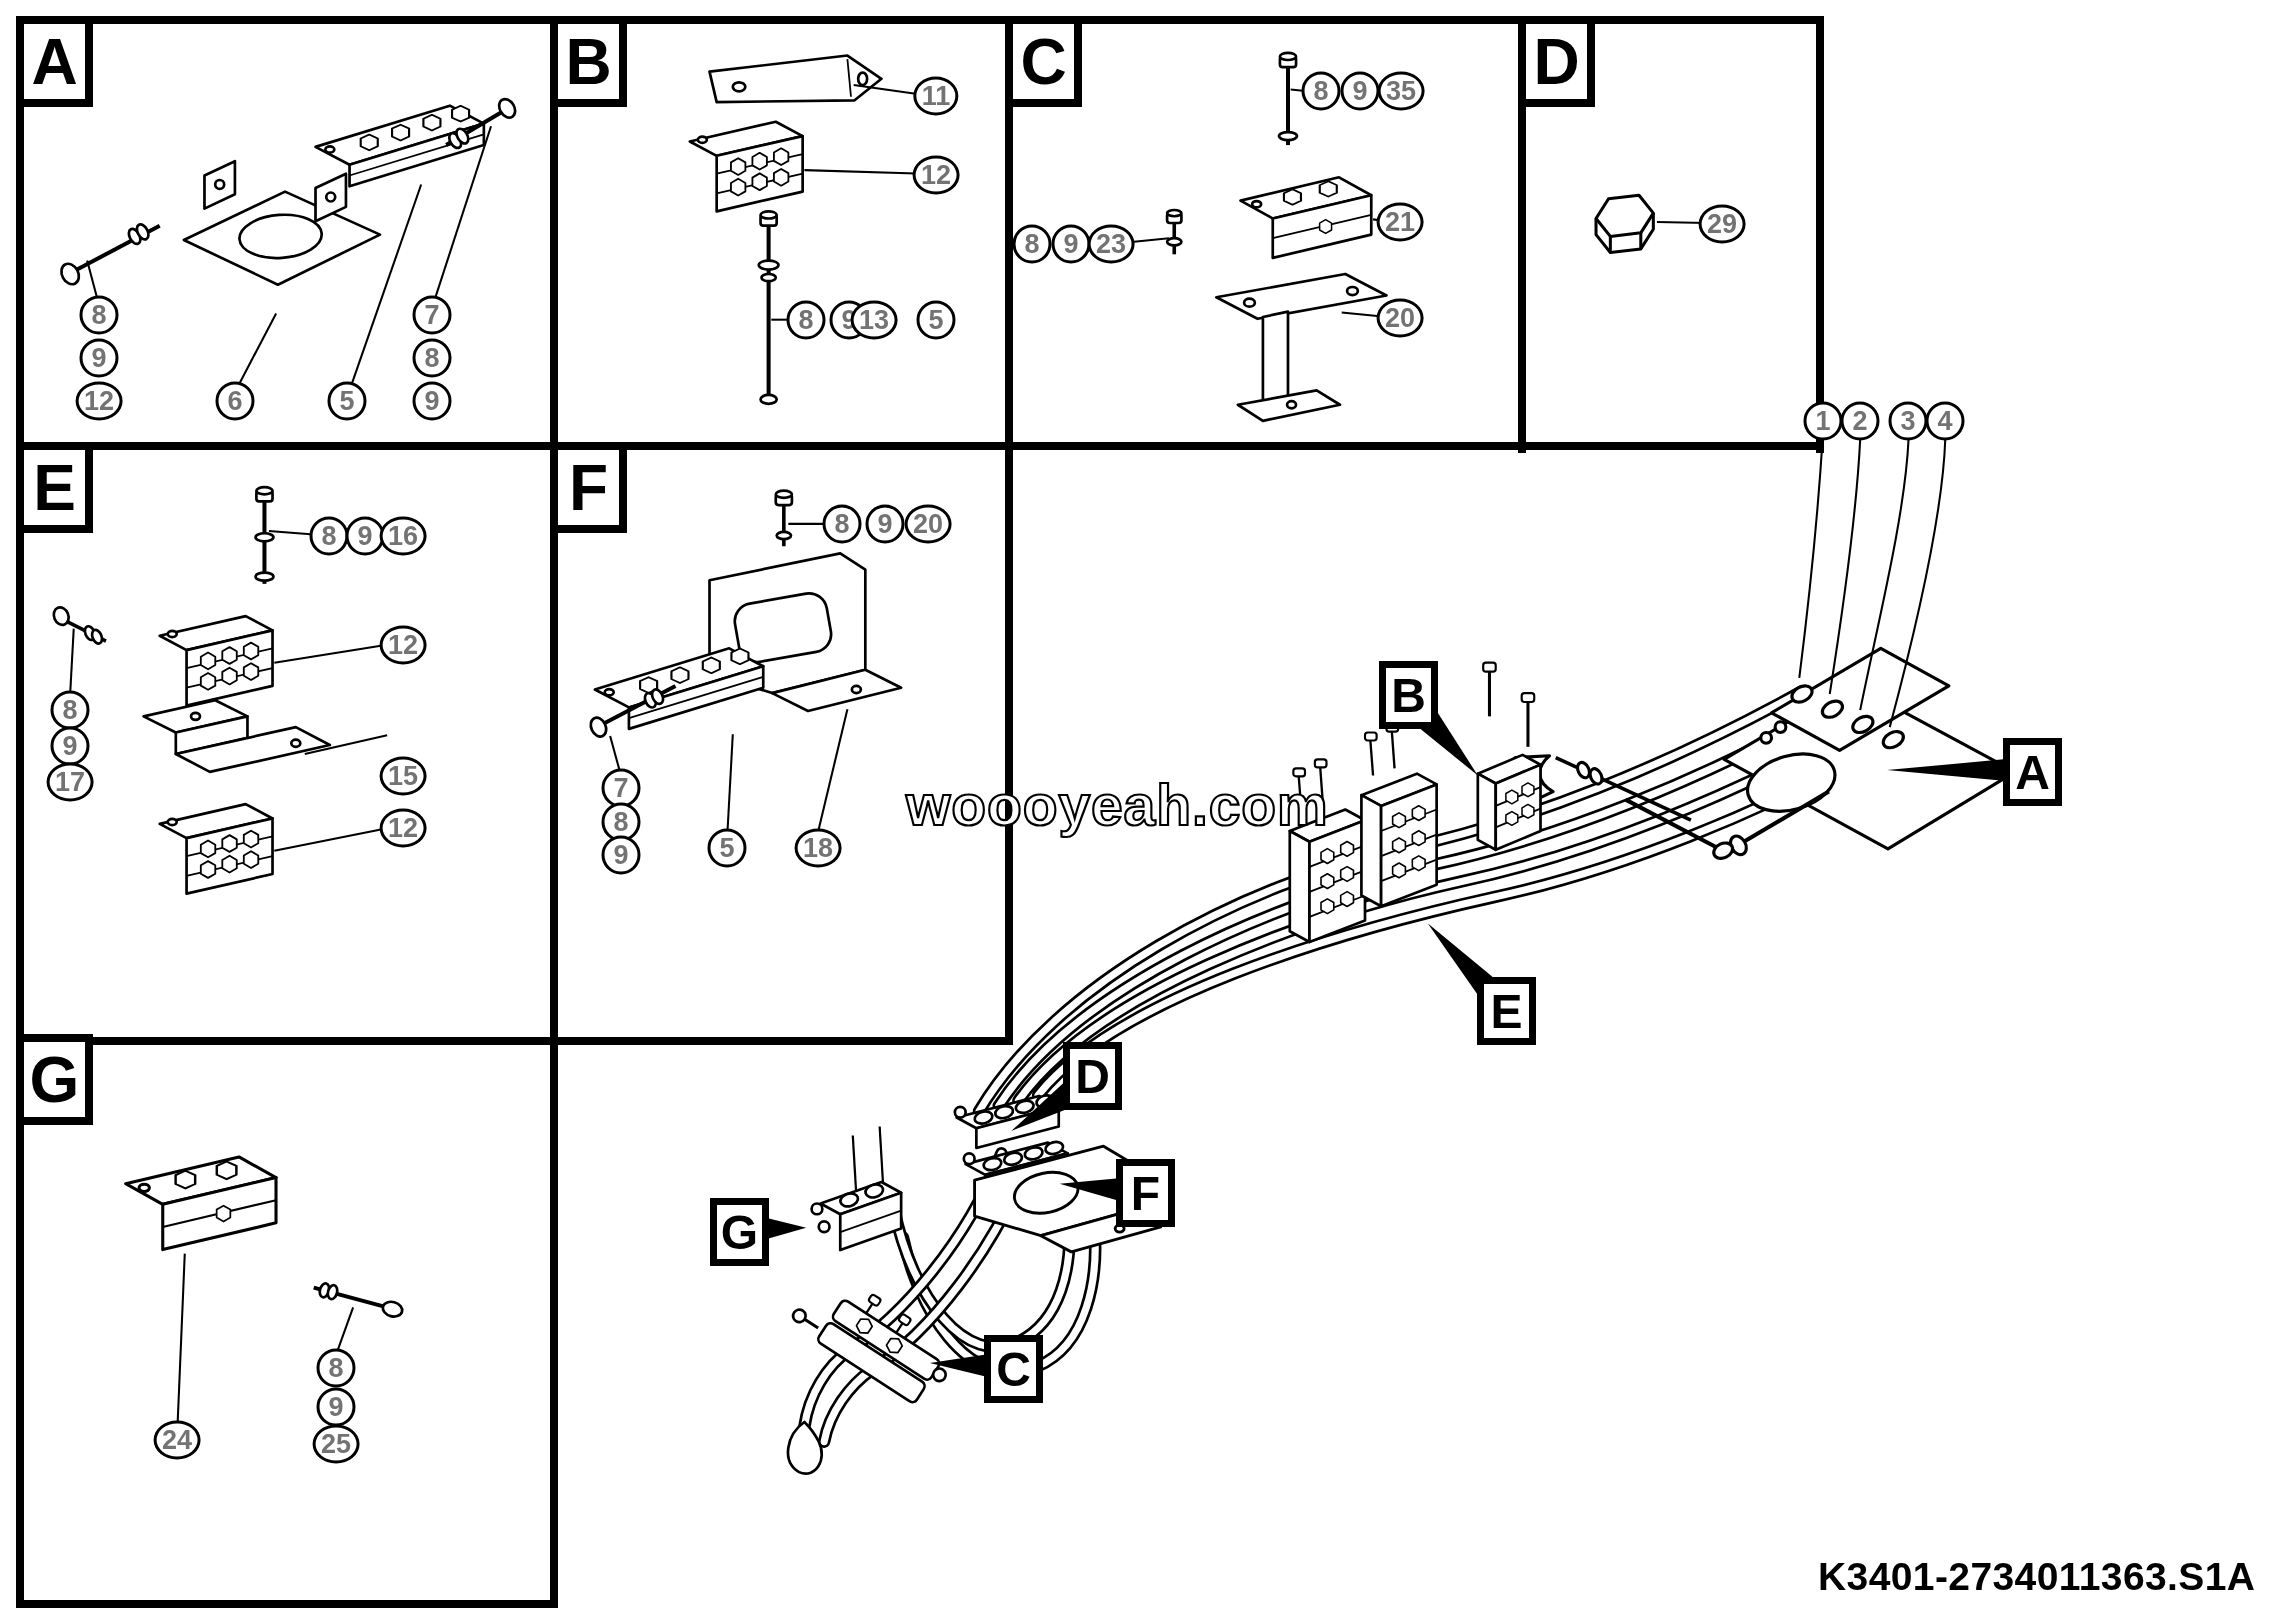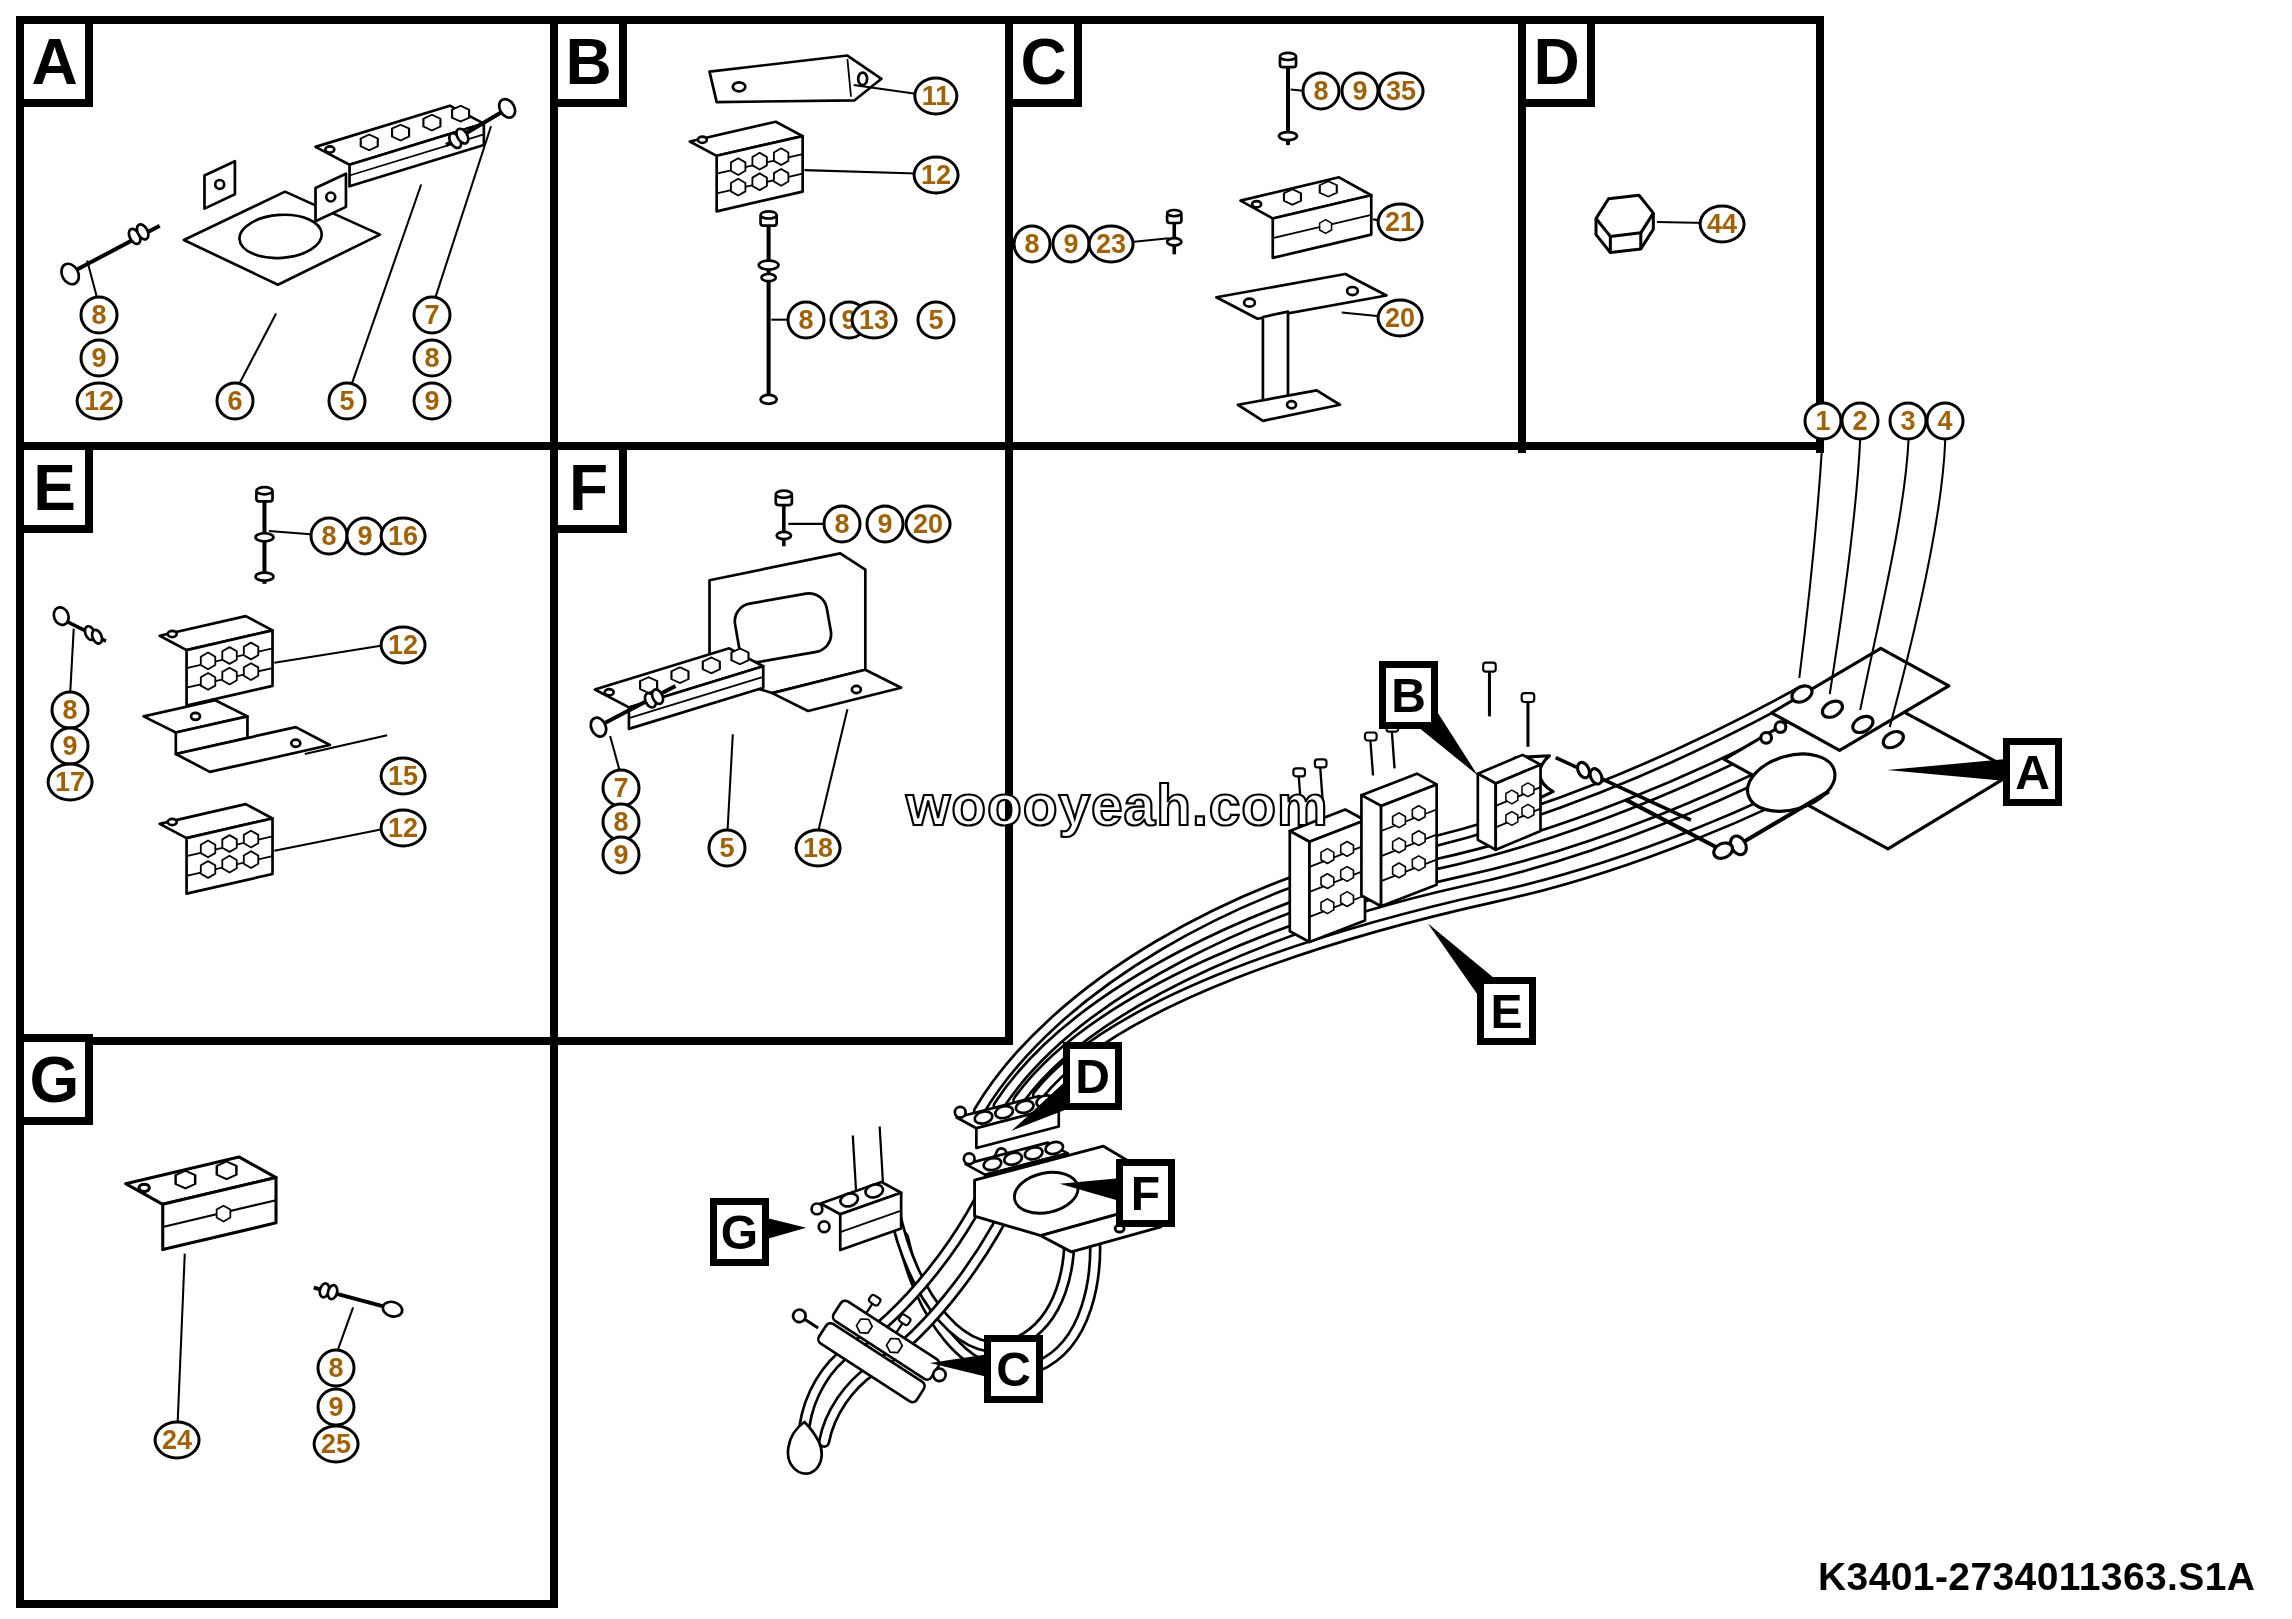--- a/index.html
+++ b/index.html
@@ -7,21 +7,21 @@
   .bar{position:absolute;background:#000;}
   .panel-label{position:absolute;width:77px;height:91px;border:8px solid #000;background:#fff;
     box-sizing:border-box;display:flex;align-items:center;justify-content:center;
     font-size:64px;font-weight:bold;color:#000;z-index:6;}
   .ref-label{position:absolute;width:59px;height:68px;border:7.2px solid #000;background:#fff;
     box-sizing:border-box;display:flex;align-items:center;justify-content:center;
     font-size:48px;font-weight:bold;color:#000;z-index:6;}
   .callout{position:absolute;transform:translate(-50%,-50%);min-width:39px;height:39px;
     border:3.1px solid #000;border-radius:50%;background:#fff;box-sizing:border-box;
     display:inline-flex;align-items:center;justify-content:center;padding:0 5.4px;
-    font-size:27px;font-weight:bold;color:#a16207;z-index:7;line-height:1;}
+    font-size:27px;font-weight:bold;color:#737373;z-index:7;line-height:1;}
   .watermark{position:absolute;left:906px;top:772px;font-size:57px;font-weight:bold;
     color:#fff;-webkit-text-stroke:2.2px #000;letter-spacing:0.9px;z-index:9;}
   .partnum{position:absolute;left:1818px;top:1555px;font-size:39px;font-weight:bold;
     color:#000;letter-spacing:0.4px;z-index:9;}
   svg.art{position:absolute;left:0;top:0;z-index:4;}
 </style>
 </head>
 <body>
 
 <div>
@@ -400,21 +400,21 @@
 
 <span class="callout" style="left:1321px;top:91px;">8</span>
 <span class="callout" style="left:1360px;top:91px;">9</span>
 <span class="callout" style="left:1401px;top:91px;">35</span>
 <span class="callout" style="left:1032px;top:244px;">8</span>
 <span class="callout" style="left:1071px;top:244px;">9</span>
 <span class="callout" style="left:1111px;top:244px;">23</span>
 <span class="callout" style="left:1400px;top:222px;">21</span>
 <span class="callout" style="left:1400px;top:318px;">20</span>
 
-<span class="callout" style="left:1722px;top:224px;">44</span>
+<span class="callout" style="left:1722px;top:224px;">29</span>
 
 <span class="callout" style="left:329px;top:536px;">8</span>
 <span class="callout" style="left:365px;top:536px;">9</span>
 <span class="callout" style="left:403px;top:536px;">16</span>
 <span class="callout" style="left:403px;top:645px;">12</span>
 <span class="callout" style="left:403px;top:734px;margin-top:42px;">15</span>
 <span class="callout" style="left:403px;top:828px;">12</span>
 <span class="callout" style="left:70px;top:710px;">8</span>
 <span class="callout" style="left:70px;top:746px;">9</span>
 <span class="callout" style="left:70px;top:782px;">17</span>

